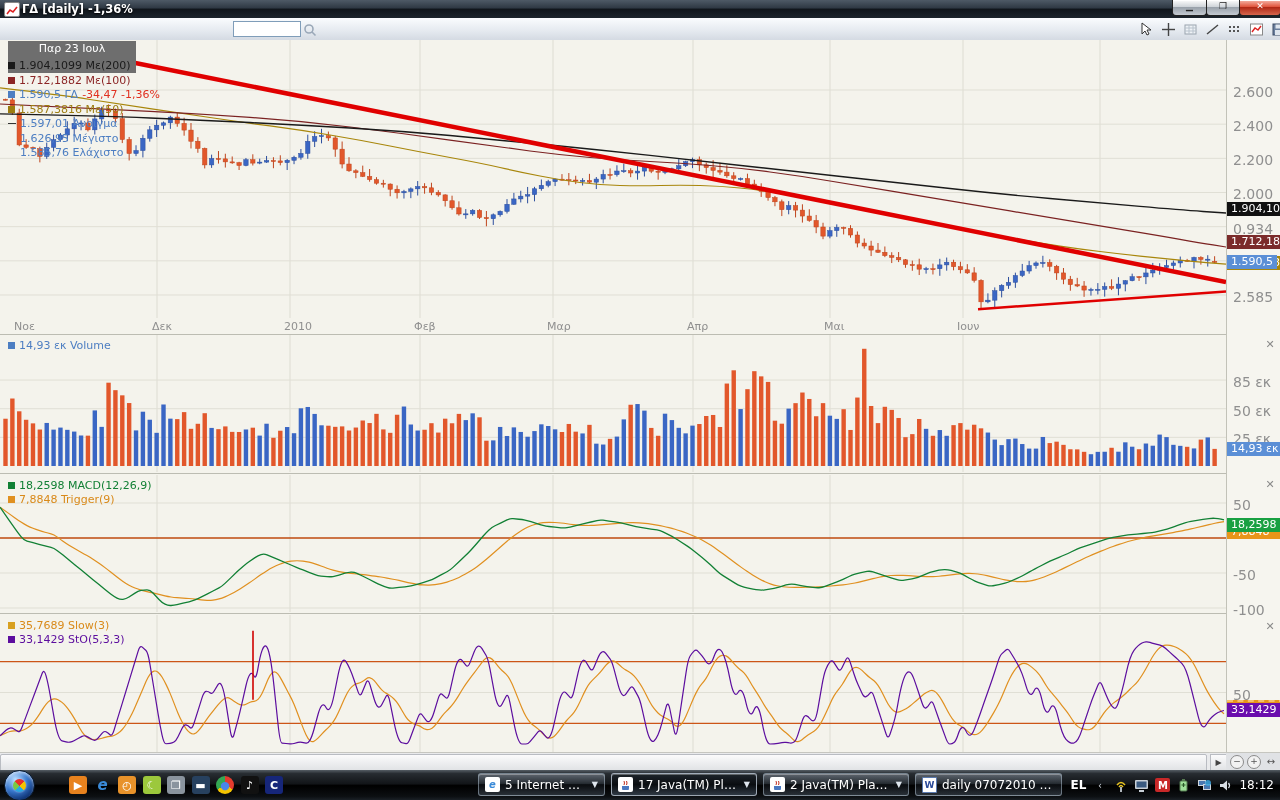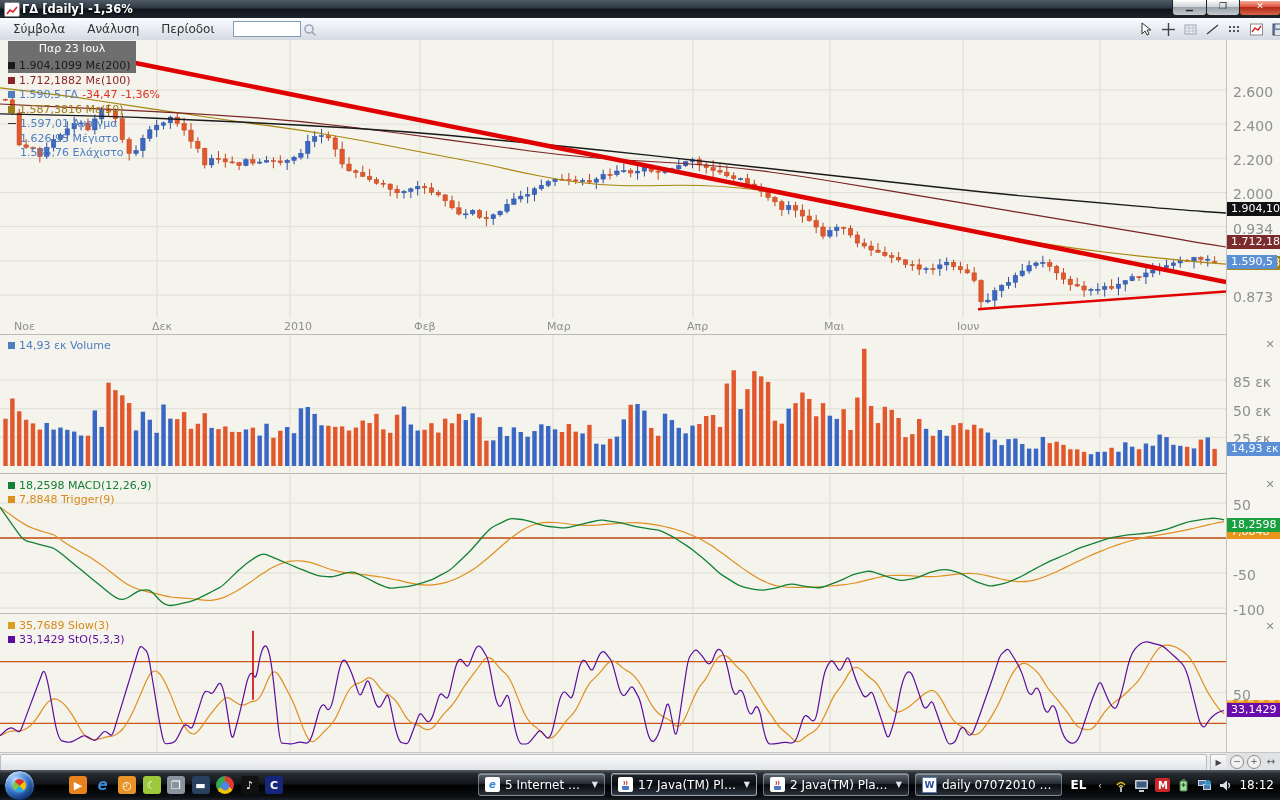--- a/index.html
+++ b/index.html
@@ -84,26 +84,20 @@
           <polyline points="2,9 5,5 8,7 12,2" fill="none" stroke="#d22" stroke-width="1.6"></polyline>
         </svg>
     </div>
     <div id="apptitle" class="abs">ΓΔ [daily] -1,36%</div>
     <div class="winbtn abs" style="left:1172px;width:33px;">▁</div>
     <div class="winbtn abs" style="left:1206px;width:32px;">❐</div>
     <div class="winbtn abs" id="btn-close" style="left:1239px;width:40px;">✕</div>
   </div>
 
   <div id="menubar" class="abs">
-    <div id="menus" class="abs">
-        <div class="menu-item">Σύμβολα</div>
-        <div class="menu-item">Ανάλυση</div>
-        <div class="menu-item">Περίοδοι</div>
-        <div class="menu-item">Προβολή</div>
-      </div>
     <input id="searchbox" class="abs" value="" style="">
     <div class="abs" style="left:303px;top:4px;">
       <svg width="14" height="14">
           <circle cx="6" cy="6" r="4" fill="none" stroke="#9aa8b8" stroke-width="1.6"></circle>
           <line x1="9" y1="9" x2="12.5" y2="12.5" stroke="#9aa8b8" stroke-width="1.6"></line>
         </svg>
     </div>
     <div id="tools" class="abs">
         <div class="tool">
           <svg width="15" height="15">
@@ -826,21 +820,21 @@
       <div class="xlab abs" style="left: 957px; top: 320px;">Ιουν</div>
     </div>
 
   <div id="axiscol" class="abs">
       <div class="ytick" style="top: 44px;">2.600</div>
       <div class="ytick" style="top: 78.1664px;">2.400</div>
       <div class="ytick" style="top: 112.333px;">2.200</div>
       <div class="ytick" style="top: 146.499px;">2.000</div>
       <div class="ytick" style="top: 180.666px;">0.934</div>
       <div class="ytick" style="top: 214.832px;">1.600</div>
-      <div class="ytick" style="top: 248.999px;">0.873</div>
+      <div class="ytick" style="top: 248.999px;">2.585</div>
       <div class="ytick" style="top: 334.05px;">85 εκ</div>
       <div class="ytick" style="top: 362.7px;">50 εκ</div>
       <div class="ytick" style="top: 391.35px;">25 εκ</div>
       <div class="ytick" style="top: 457px;">50</div>
       <div class="ytick" style="top: 527px;">-50</div>
       <div class="ytick" style="top: 562px;">-100</div>
       <div class="ytick" style="top: 646.5px;">50</div>
       <div class="tag" style="top: 215.988px; width: 54px; background: rgb(168, 134, 11);">1.587,381</div>
       <div class="tag" style="top: 215.455px; width: 46px; background: rgb(91, 143, 214);">1.590,5</div>
       <div class="tag" style="top: 161.88px; width: 54px; background: rgb(17, 17, 17);">1.904,109</div>

